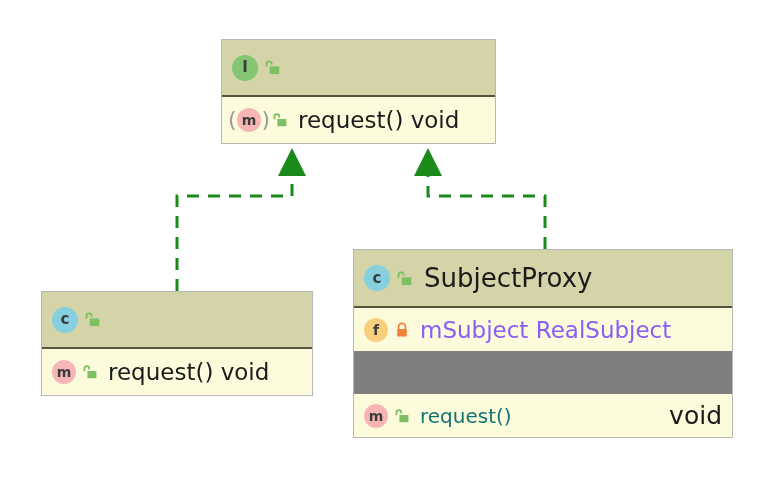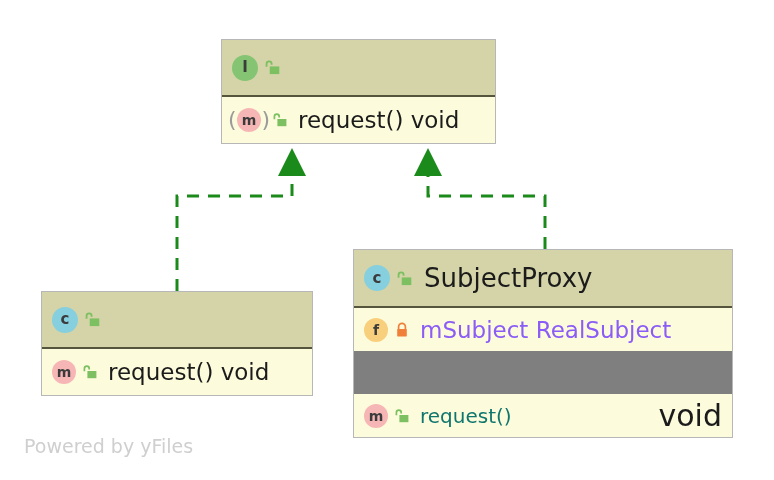--- a/index.html
+++ b/index.html
@@ -217,19 +217,18 @@
             <span>m</span>
           </div>
           <span style="width: 6px;"></span>
           <svg width="16" height="16" viewBox="0 0 16 16" class="lock">
             <path d="M2.4 7.2 V4.6 A2.4 2.4 0 0 1 7.2 4.6 V5.4" fill="none" stroke="#7cc062" stroke-width="1.7"></path>
             <rect x="5.4" y="7.0" width="9.0" height="7.2" fill="#7cc062"></rect>
           </svg>
           <span style="width: 10px;"></span>
           <span class="row-label" style="font-size: 20px; color: #0f766e;">request()</span>
           <span class="spacer"></span>
-          <span class="row-label" style="font-size: 30px; color: rgb(27, 27, 27);">void</span>
+          <span class="row-label" style="font-size: 25px; color: rgb(27, 27, 27);">void</span>
         </div>
       </div>
     </div>
 
-  <div id="watermark" style="left: 24px; top: 435px; font-size: 19px; color: rgb(207, 207, 207);">Powered by yFiles</div>
 </div>
 
 </body></html>

